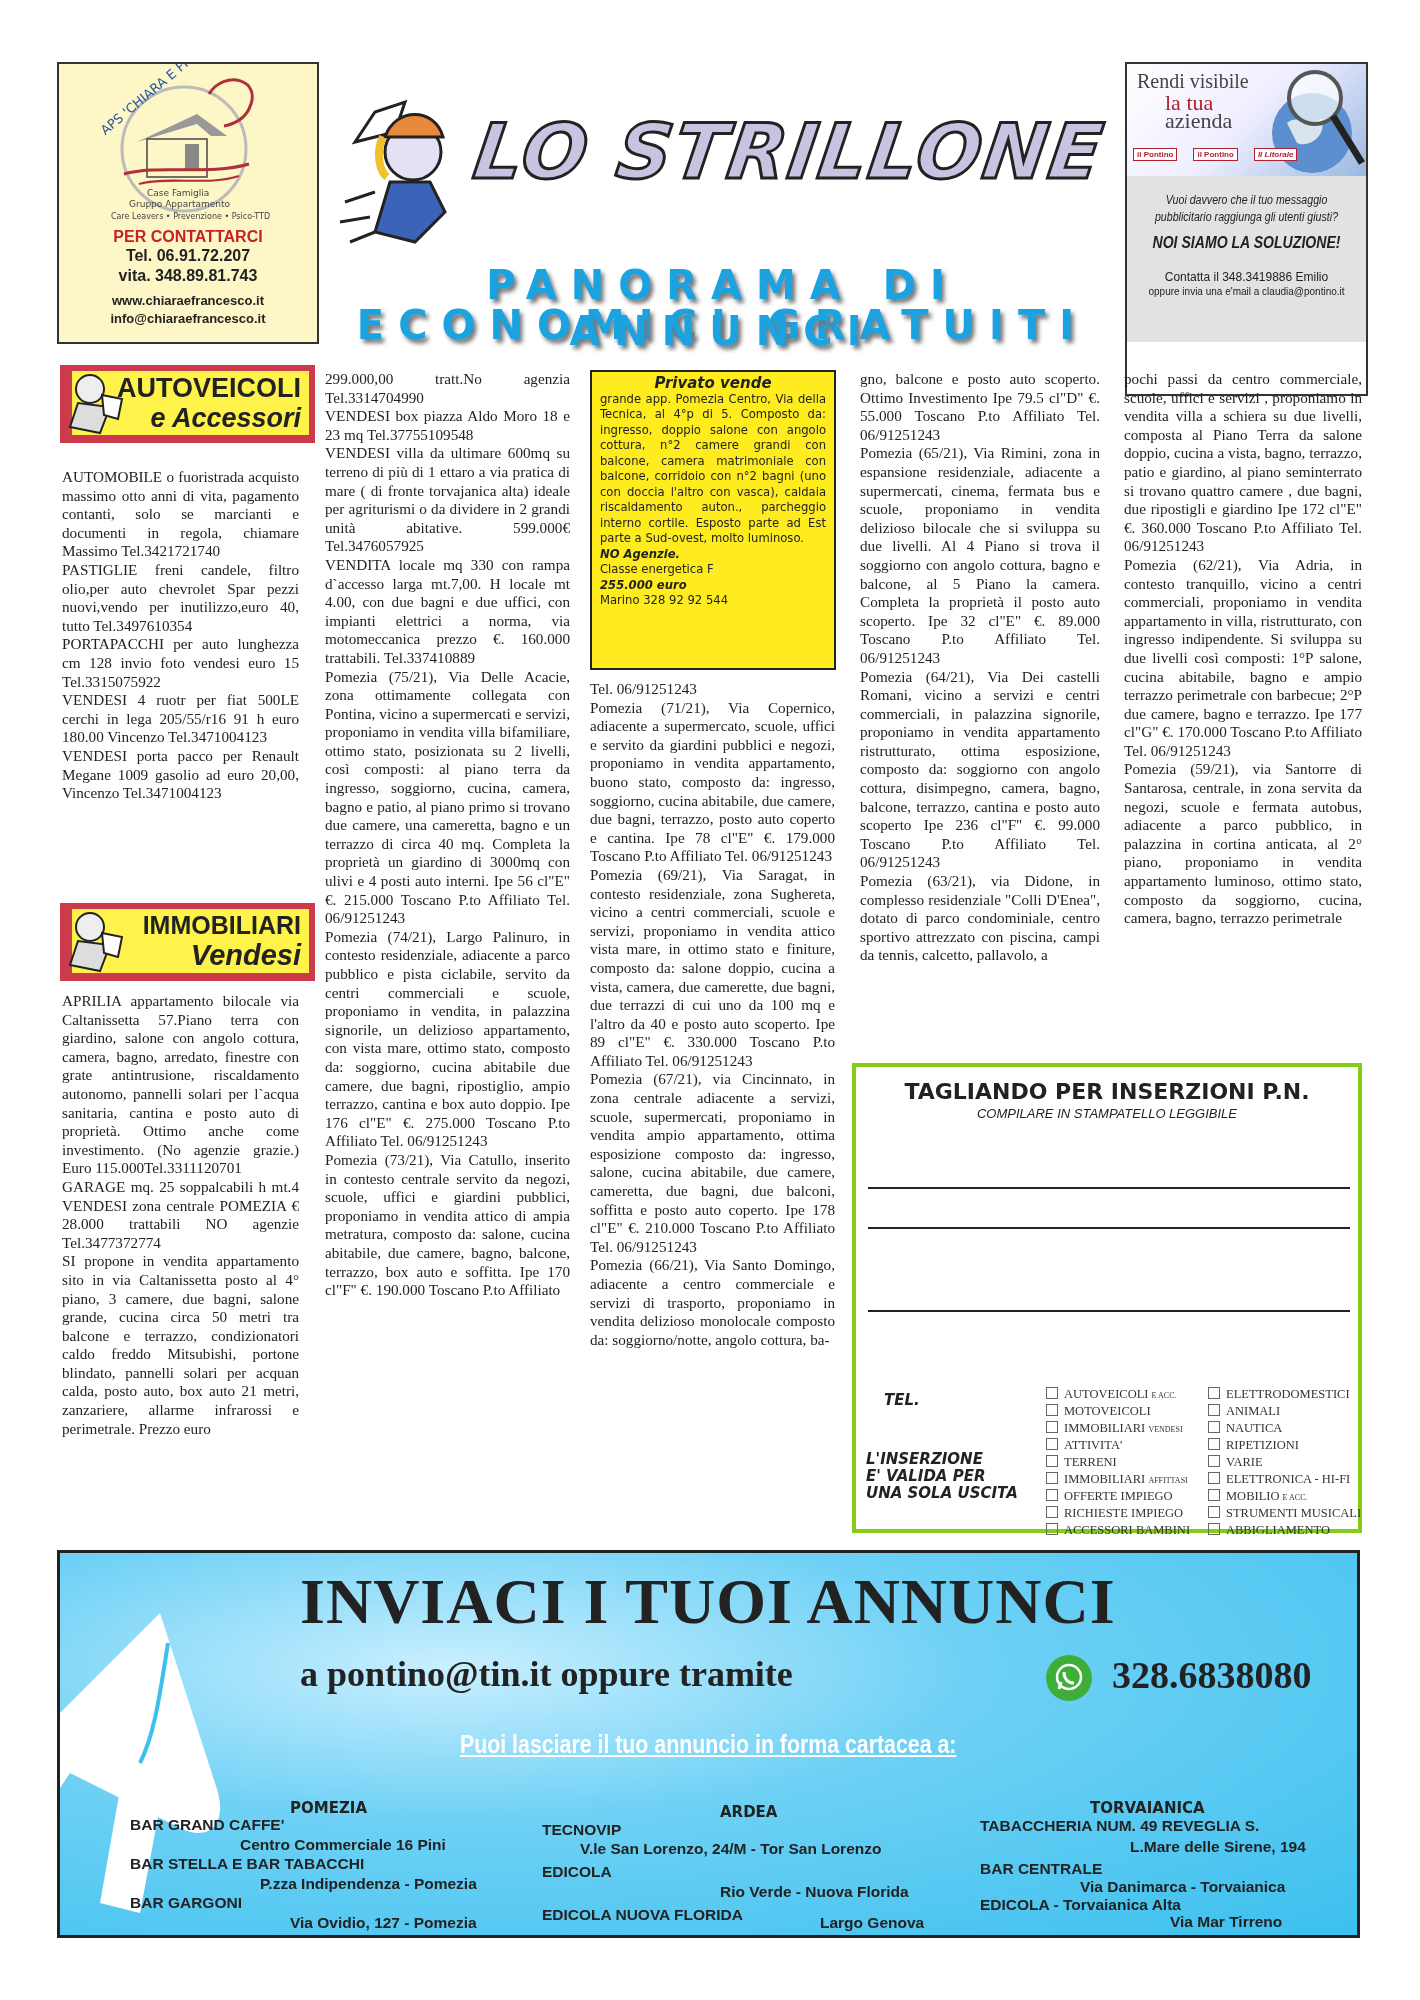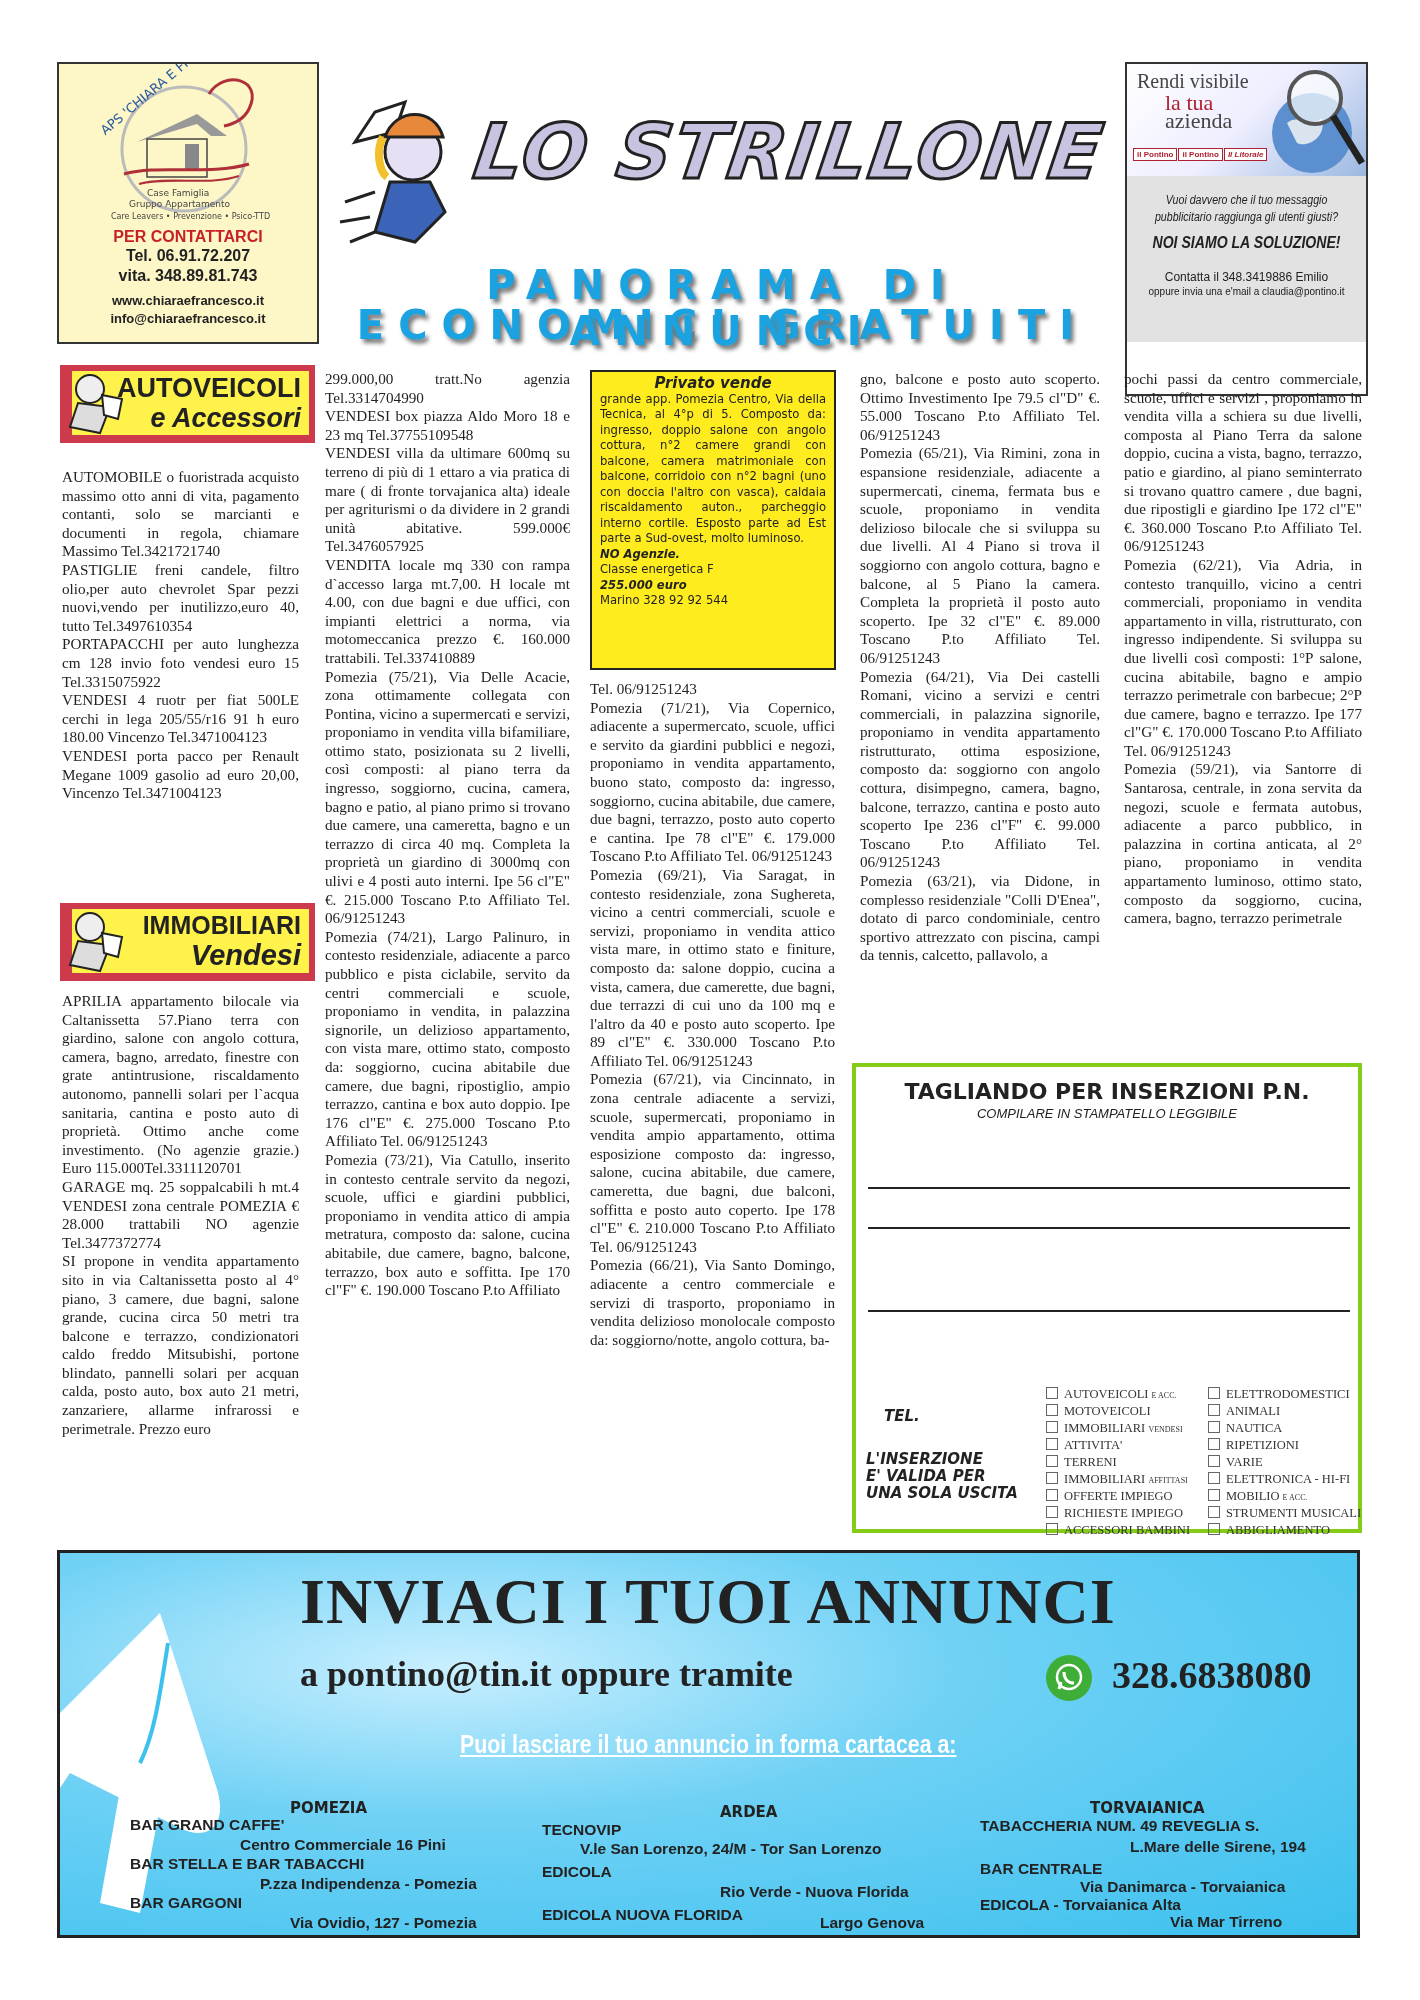--- a/index.html
+++ b/index.html
@@ -92,21 +92,21 @@
   <div class="topimg">
     <div class="abs" style="left:10px;top:6px;font-family:'Liberation Serif',serif;font-size:20px;color:#444;">Rendi visibile</div>
     <div class="abs" style="left:8px;top:26px;font-family:'Liberation Serif',serif;font-size:22px;color:#b02030;margin-left:30px;">la tua</div>
     <div class="abs" style="left:38px;top:44px;font-family:'Liberation Serif',serif;font-size:22px;color:#444;">azienda</div>
     <svg class="abs" style="left:140px;top:4px" width="100" height="105" viewBox="0 0 100 105">
       <circle cx="45" cy="65" r="40" fill="#5b8fd0"></circle>
       <path d="M20 55 C30 45 45 60 55 50 C60 70 40 80 30 75 Z" fill="#d9e4ef"></path>
       <circle cx="48" cy="30" r="26" fill="rgba(255,255,255,0.7)" stroke="#555" stroke-width="4"></circle>
       <line x1="66" y1="48" x2="95" y2="95" stroke="#222" stroke-width="7"></line>
     </svg>
-    <div class="abs" style="left:6px;top:84px;display:flex;gap:1px;font-size:8px;font-weight:bold;">
+    <div class="abs" style="left:6px;top:84px;display:flex;gap:16px;font-size:8px;font-weight:bold;">
       <span style="background:#fff;border:1px solid #b02030;color:#b02030;padding:1px 3px;">il Pontino</span>
       <span style="background:#fff;border:1px solid #b02030;color:#b02030;padding:1px 3px;">il Pontino</span>
       <span style="background:#fff;border:1px solid #b02030;color:#b02030;padding:1px 3px;font-style:italic;">Il Litorale</span>
     </div>
   </div>
   <div class="bottom">
     <div style="font-size:12.5px;font-style:italic;line-height:17px;padding:6px 10px 0;transform:scaleX(0.85);">Vuoi davvero che il tuo messaggio pubblicitario raggiunga gli utenti giusti?</div>
     <div style="font-size:16px;font-weight:bold;font-style:italic;margin-top:8px;transform:scaleX(0.88);">NOI SIAMO LA SOLUZIONE!</div>
     <div style="font-size:12px;margin-top:18px;">Contatta il 348.3419886 Emilio</div>
     <div style="font-size:10px;margin-top:2px;">oppure invia una e'mail a claudia@pontino.it</div>
@@ -188,21 +188,21 @@
   <p>Pomezia (62/21), Via Adria, in contesto tranquillo, vicino a centri commerciali, proponiamo in vendita appartamento in villa, ristrutturato, con ingresso indipendente. Si sviluppa su due livelli così composti: 1°P salone, cucina abitabile, bagno e ampio terrazzo perimetrale con barbecue; 2°P due camere, bagno e terrazzo. Ipe 177 cl"G" €. 170.000 Toscano P.to Affiliato Tel. 06/91251243</p>
   <p>Pomezia (59/21), via Santorre di Santarosa, centrale, in zona servita da negozi, scuole e fermata autobus, adiacente a parco pubblico, in palazzina in cortina anticata, al 2° piano, proponiamo in vendita appartamento luminoso, ottimo stato, composto da soggiorno, cucina, camera, bagno, terrazzo perimetrale</p>
 </div>
 
 <div id="coupon" class="abs">
   <div class="h1">TAGLIANDO PER INSERZIONI P.N.</div>
   <div class="h2">COMPILARE IN STAMPATELLO LEGGIBILE</div>
   <div class="line" style="top:120px"></div>
   <div class="line" style="top:160px"></div>
   <div class="line" style="top:243px"></div>
-  <div class="abs" style="left:28px;top:340px;font-family:'DejaVu Sans',sans-serif;font-weight:bold;font-style:italic;font-size:15px;">TEL.</div>
+  <div class="abs" style="left:28px;top:324px;font-family:'DejaVu Sans',sans-serif;font-weight:bold;font-style:italic;font-size:15px;">TEL.</div>
   <div class="abs" style="left:10px;top:384px;width:160px;text-align:left;font-family:'DejaVu Sans',sans-serif;font-weight:bold;font-style:italic;font-size:15px;line-height:17px;">
     <div>L'INSERZIONE</div>
     <div>E' VALIDA PER</div>
     <div>UNA SOLA USCITA</div>
   </div>
   <div id="chk-left">
       <div class="chk" style="left: 190px; top: 320px;"><span class="box"></span><span>AUTOVEICOLI </span><small>E ACC.</small></div>
       <div class="chk" style="left: 190px; top: 337px;"><span class="box"></span><span>MOTOVEICOLI </span></div>
       <div class="chk" style="left: 190px; top: 354px;"><span class="box"></span><span>IMMOBILIARI </span><small>VENDESI</small></div>
       <div class="chk" style="left: 190px; top: 371px;"><span class="box"></span><span>ATTIVITA' </span></div>

